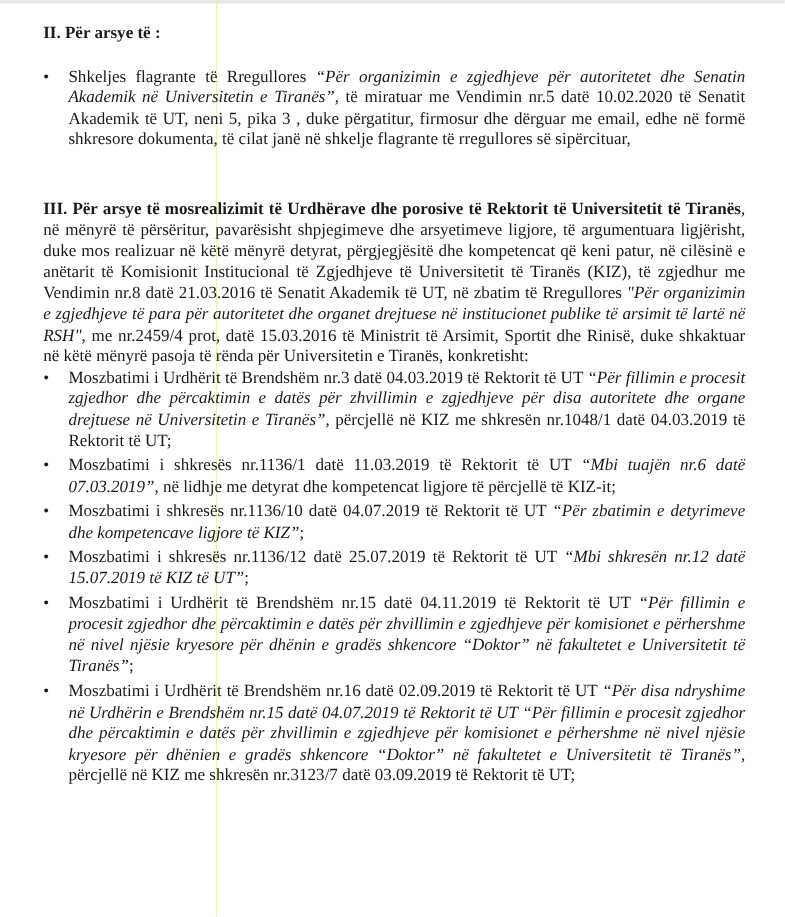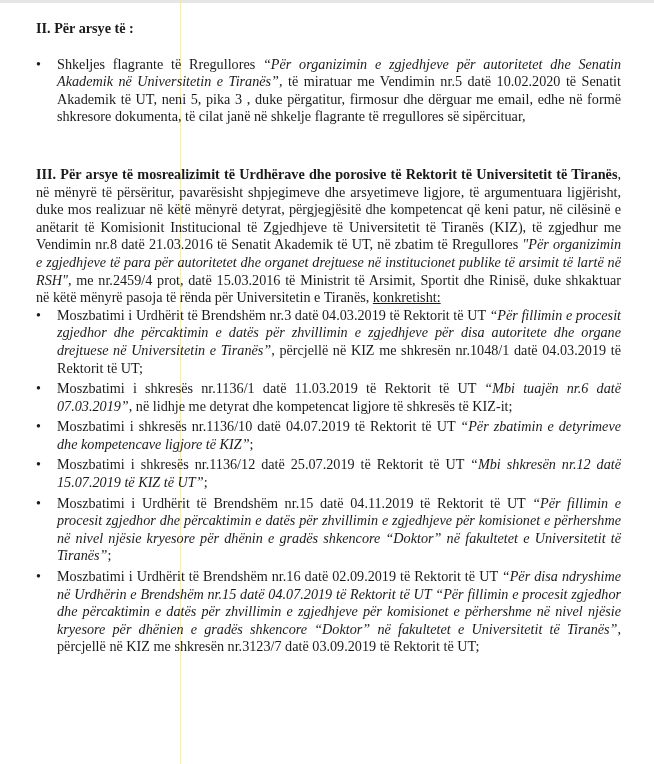--- a/index.html
+++ b/index.html
@@ -10,38 +10,38 @@
   .topshade { position:absolute; left:0; top:0; width:654px; height:3px; background:#e6e6e6; }
   .guide { position:absolute; left:180px; top:0; width:1px; height:764px; background:#f3eaa0; opacity:.8; }
   .page { position:absolute; left:36px; top:20px; width:585px; }
   .h2 { font-weight:bold; margin:0 0 18px 0; }
   ul { list-style:none; margin:0; padding:0; }
   li { position:relative; padding-left:21px; text-align:justify; margin-bottom:3px; }
   li::before { content:"\2022"; position:absolute; left:0; top:0; font-size:14px; }
   i { font-style:italic; }
   .p3 { text-align:justify; margin-top:40px; }
   .b { font-weight:bold;margin-top:41px; }
-  .u { text-decoration:underline; }
+  .u { }
 </style>
 </head>
 <body>
 
 <div class="topshade"></div>
 <div class="guide"></div>
 
 <div class="page">
   <div class="h2">II. Për arsye të :</div>
   <ul>
     <li><span>Shkeljes flagrante të Rregullores </span><i>“Për organizimin e zgjedhjeve për autoritetet dhe Senatin Akademik në Universitetin e Tiranës”</i><span>, të miratuar me Vendimin nr.5 datë 10.02.2020 të Senatit Akademik të UT, neni 5, pika 3 , duke përgatitur, firmosur dhe dërguar me email, edhe në formë shkresore dokumenta, të cilat janë në shkelje flagrante të rregullores së sipërcituar,</span></li>
   </ul>
 
   <div class="p3">
     <span class="b">III. Për arsye të mosrealizimit të Urdhërave dhe porosive të Rektorit të Universitetit të Tiranës</span><span>, në mënyrë të përsëritur, pavarësisht shpjegimeve dhe arsyetimeve ligjore, të argumentuara ligjërisht, duke mos realizuar në këtë mënyrë detyrat, përgjegjësitë dhe kompetencat që keni patur, në cilësinë e anëtarit të Komisionit Institucional të Zgjedhjeve të Universitetit të Tiranës (KIZ), të zgjedhur me Vendimin nr.8 datë 21.03.2016 të Senatit Akademik të UT, në zbatim të Rregullores </span><i>"Për organizimin e zgjedhjeve të para për autoritetet dhe organet drejtuese në institucionet publike të arsimit të lartë në RSH"</i><span>, me nr.2459/4 prot, datë 15.03.2016 të Ministrit të Arsimit, Sportit dhe Rinisë, duke shkaktuar në këtë mënyrë pasoja të rënda  për Universitetin e Tiranës, </span><span class="u">konkretisht:</span>
   </div>
   <ul>
     <li><span>Moszbatimi i Urdhërit të Brendshëm nr.3 datë 04.03.2019 të Rektorit të UT </span><i>“Për fillimin e procesit zgjedhor dhe përcaktimin e datës për zhvillimin e zgjedhjeve për disa autoritete dhe organe drejtuese në Universitetin e Tiranës”</i><span>, përcjellë në KIZ me shkresën nr.1048/1 datë 04.03.2019 të Rektorit të UT;</span></li>
-    <li><span>Moszbatimi i shkresës nr.1136/1 datë 11.03.2019 të Rektorit të UT </span><i>“Mbi tuajën nr.6 datë 07.03.2019”</i><span>, në lidhje me detyrat dhe kompetencat ligjore të shkresës të KIZ-it;</span></li>
+    <li><span>Moszbatimi i shkresës nr.1136/1 datë 11.03.2019 të Rektorit të UT </span><i>“Mbi tuajën nr.6 datë 07.03.2019”</i><span>, në lidhje me detyrat dhe kompetencat ligjore të përcjellë të KIZ-it;</span></li>
     <li><span>Moszbatimi i shkresës nr.1136/10 datë 04.07.2019 të Rektorit të UT </span><i>“Për zbatimin e detyrimeve dhe kompetencave ligjore të KIZ”</i><span>;</span></li>
     <li><span>Moszbatimi i shkresës nr.1136/12 datë 25.07.2019 të Rektorit të UT </span><i>“Mbi shkresën nr.12 datë 15.07.2019 të KIZ të UT”</i><span>;</span></li>
     <li><span>Moszbatimi i Urdhërit të Brendshëm nr.15 datë 04.11.2019 të Rektorit të UT </span><i>“Për fillimin e procesit zgjedhor dhe përcaktimin e datës për zhvillimin e zgjedhjeve për komisionet e përhershme në nivel njësie kryesore për dhënin e gradës shkencore “Doktor” në fakultetet e Universitetit të Tiranës”</i><span>;</span></li>
     <li><span>Moszbatimi i Urdhërit të Brendshëm nr.16 datë 02.09.2019 të Rektorit të UT </span><i>“Për disa ndryshime në Urdhërin e Brendshëm nr.15 datë 04.07.2019 të Rektorit të UT “Për fillimin e procesit zgjedhor dhe përcaktimin e datës për zhvillimin e zgjedhjeve për komisionet e përhershme në nivel njësie kryesore për dhënien e gradës shkencore “Doktor” në fakultetet e Universitetit të Tiranës”</i><span>, përcjellë në KIZ me shkresën nr.3123/7 datë 03.09.2019 të Rektorit të UT;</span></li>
   </ul>
 </div>
 
 </body></html>

